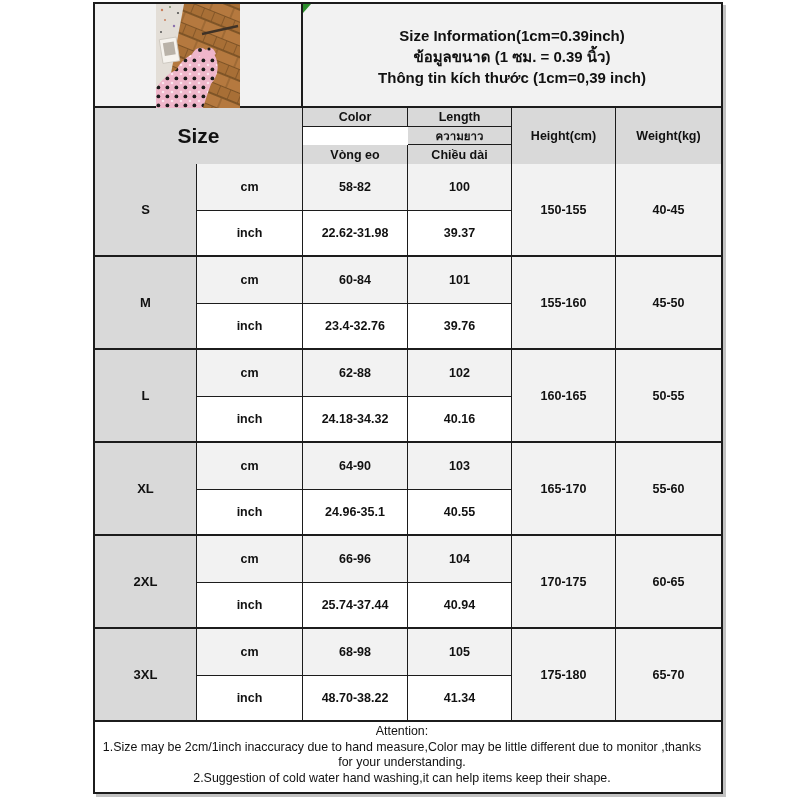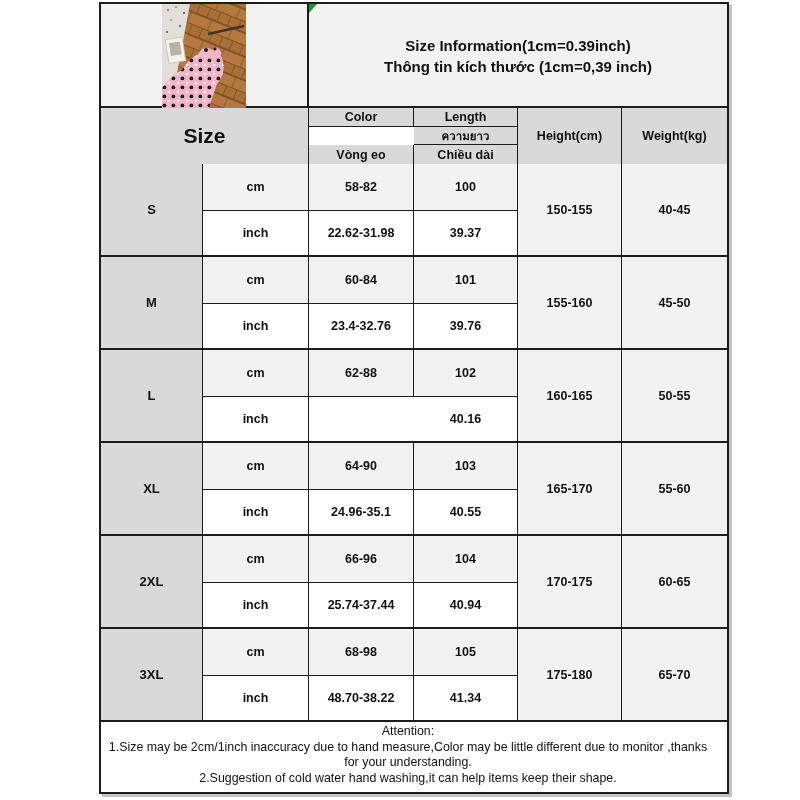--- a/index.html
+++ b/index.html
@@ -8,21 +8,21 @@
     width: 800px; height: 800px;
     font-family: "Liberation Sans", "DejaVu Sans", sans-serif;
     color: #111;
     position: relative;
     overflow: hidden;
   }
   .canvas { position: absolute; inset: 0; background: #fff; }
 
   .sheet {
     position: absolute;
-    left: 99px; top: 2px;
+    left: 93px; top: 2px;
     width: 630px; height: 792px;
     border: 2px solid #1c1c1c;
     background: #fff;
     display: flex;
     flex-direction: column;
     box-shadow: 3px 3px 0 rgba(120,120,120,0.45);
   }
 
   
   .top-section { display: flex; height: 104px; border-bottom: 2px solid #1c1c1c; }
@@ -126,20 +126,21 @@
           </g>
           <path d="M0 104 L0 84 Q10 70 20 66 Q28 52 42 48 Q56 43 60 54 Q65 68 55 80 Q50 94 47 104 Z" fill="url(#dots)"></path>
           <path d="M36 50 Q42 40 50 46 Q56 40 60 50 Q52 56 44 52 Q40 56 36 50 Z" fill="#efb6ca"></path>
           <circle cx="44" cy="46" r="2" fill="#1c1c1c"></circle>
             <circle cx="53" cy="45" r="1.6" fill="#1c1c1c"></circle>
         </svg>
       </div>
       <div class="info-box">
         <div class="corner-flag"></div>
         <div class="info-line">Size Information(1cm=0.39inch)</div>
+        <div class="info-line">ข้อมูลขนาด (1 ซม. = 0.39 นิ้ว)</div>
         <div class="info-line">Thông tin kích thước (1cm=0,39 inch)</div>
       </div>
     </div>
 
     <div class="grid6 header-band">
       <div class="cell hd-size">Size</div>
       <div class="cell hd-waist-en">Color</div>
       <div class="cell hd-length-en">Length</div>
       <div class="cell hd-height">Height(cm)</div>
       <div class="cell hd-weight lastcol">Weight(kg)</div>
@@ -174,20 +175,21 @@
     </div>
 
     <div class="grid6 group">
       <div class="cell g-size">L</div>
       <div class="cell g-unit-cm">cm</div>
       <div class="cell g-waist-cm">62-88</div>
       <div class="cell g-length-cm">102</div>
       <div class="cell g-height">160-165</div>
       <div class="cell g-weight lastcol">50-55</div>
       <div class="cell g-unit-in">inch</div>
+      <div class="cell g-waist-in">24.18-34.32</div>
       <div class="cell g-length-in">40.16</div>
     </div>
 
     <div class="grid6 group">
       <div class="cell g-size">XL</div>
       <div class="cell g-unit-cm">cm</div>
       <div class="cell g-waist-cm">64-90</div>
       <div class="cell g-length-cm">103</div>
       <div class="cell g-height">165-170</div>
       <div class="cell g-weight lastcol">55-60</div>

